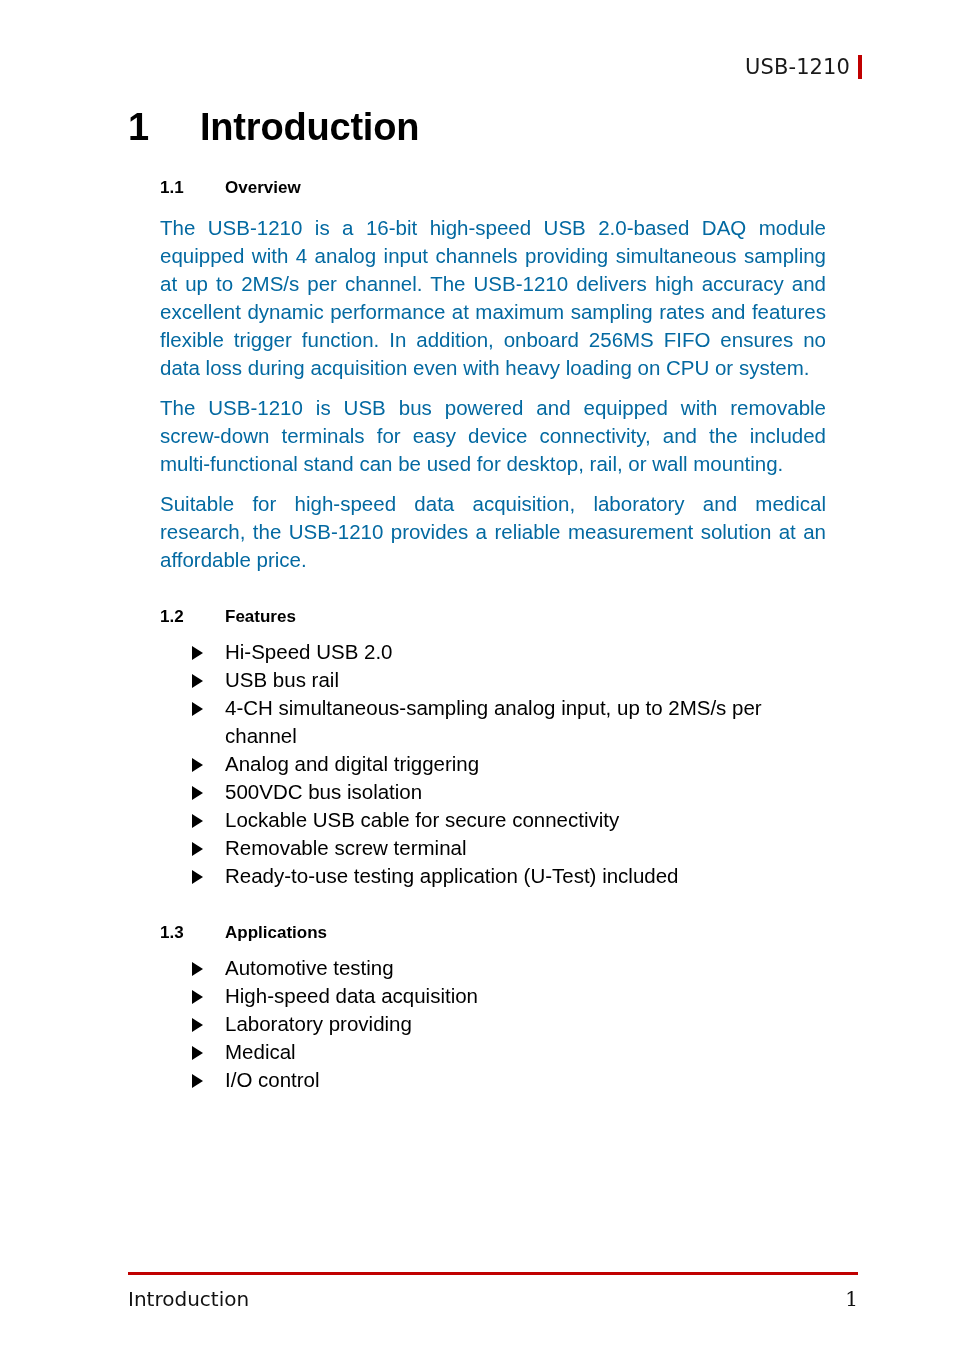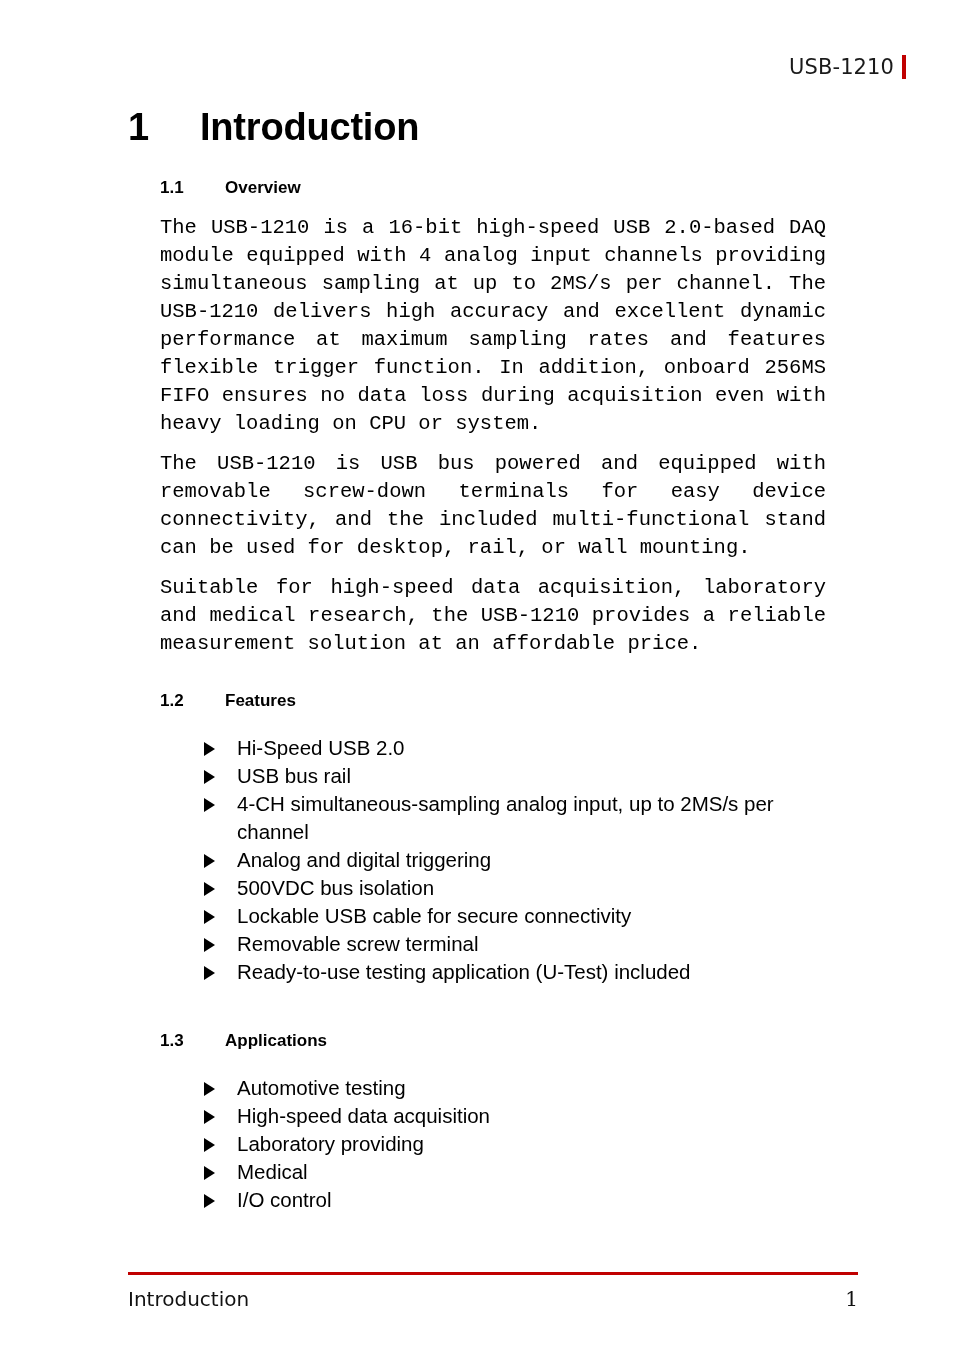--- a/index.html
+++ b/index.html
@@ -23,21 +23,21 @@
   
   .header {
     position: absolute;
     top: 54px;
     left: 0;
     right: 0;
     height: 34px;
     display: flex;
     align-items: flex-start;
     justify-content: flex-end;
-    padding-right: 48px;
+    padding-right: 92px;
   }
   .header-text {
     font-family: "DejaVu Sans", sans-serif;
     font-size: 21px;
     line-height: 26px;
     color: #1a1a1a;
     letter-spacing: 0.1px;
   }
   .header-marker {
     display: inline-block;
@@ -84,31 +84,31 @@
   }
   h2.section-title .num {
     width: 65px;
     flex: 0 0 65px;
   }
 
   p.body-para {
     margin: 0;
     padding: 0;
     padding-left: 32px;
-    font-family: Liberation Mono, monospace;
+    font-family: Liberation Sans, sans-serif;
     font-size: 20.5px;
     line-height: 28px;
     text-align: justify;
     text-justify: inter-word;
     hyphens: manual;
-    color: #000000;
+    color: #0369a1;
   }
 
   ul.bullets {
-    margin: 12px;
+    margin: 0;
     padding: 0;
     list-style: none;
     padding-left: 64px;
   }
   ul.bullets li {
     position: relative;
     font-family: "Liberation Sans", sans-serif;
     font-size: 20.5px;
     line-height: 28px;
     padding-left: 33px;

